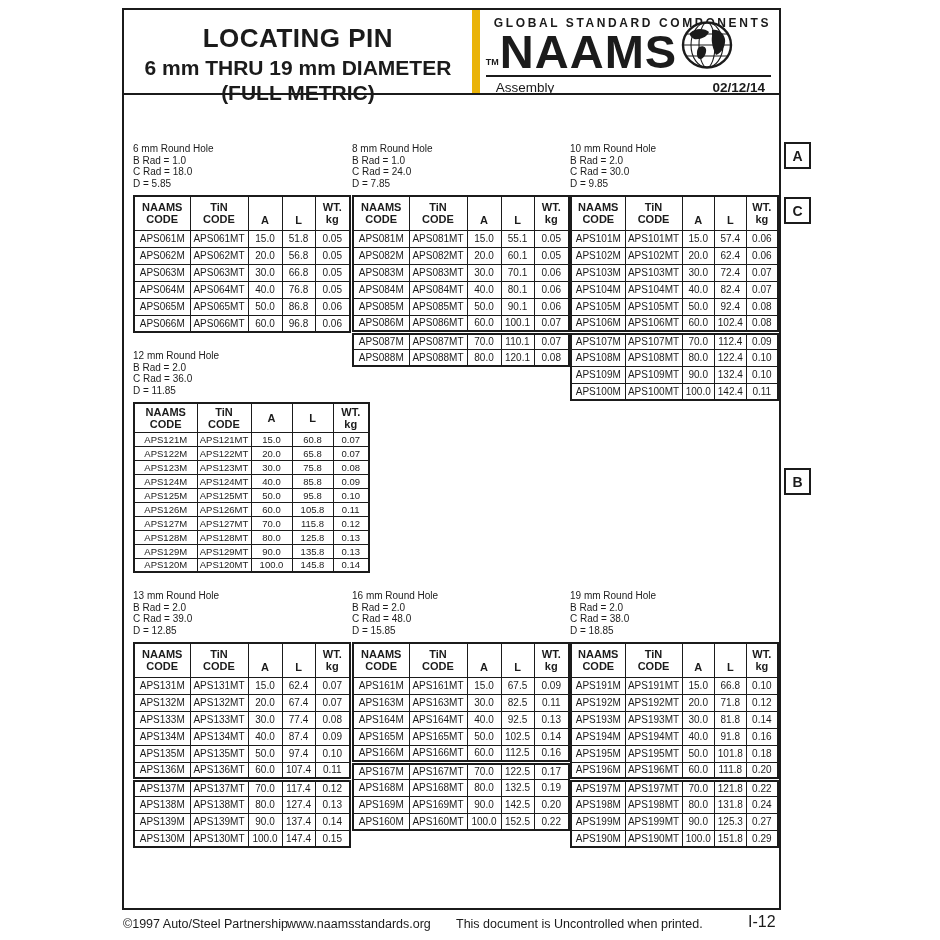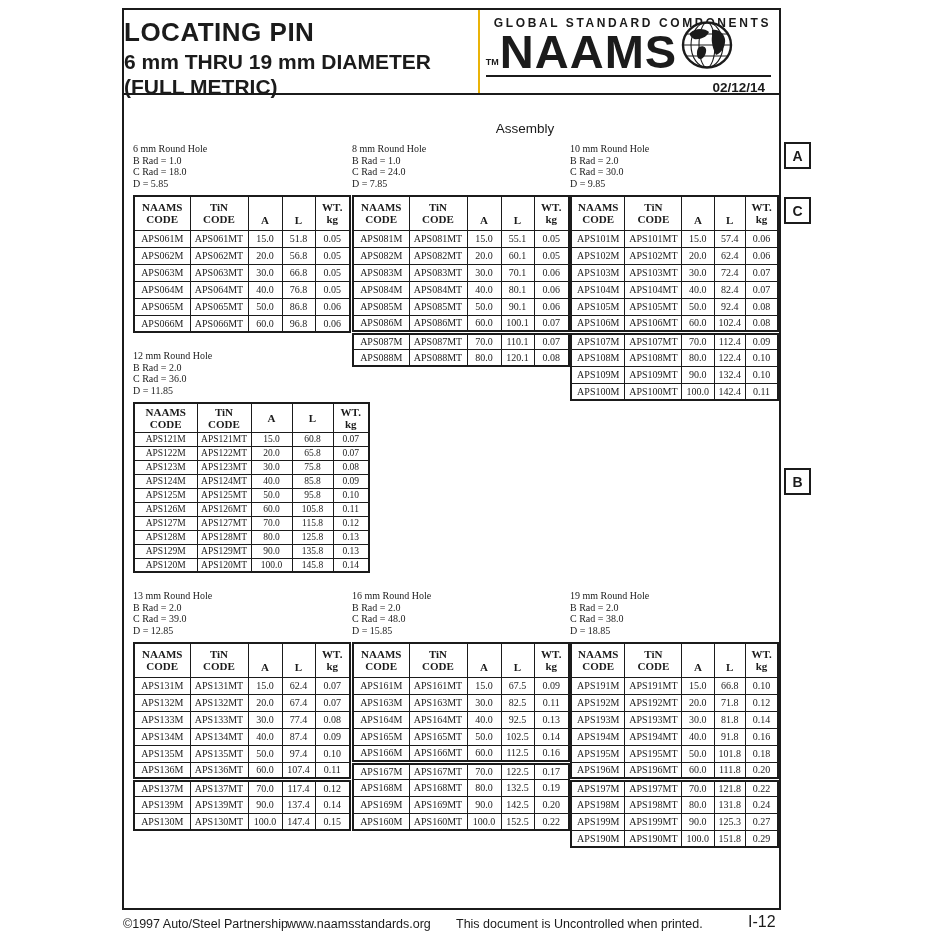--- a/index.html
+++ b/index.html
@@ -9,37 +9,37 @@
     font-family:"Liberation Sans", sans-serif; color:#1b1b1b; overflow:hidden;
   }
   
   #frame {
     position:absolute; left:122px; top:8px; width:659px; height:902px;
     border:2px solid #1b1b1b; background:#fff;
   }
   
   #hdr { display:flex; height:85px; border-bottom:2px solid #1b1b1b; }
   #hdr-title {
-    width:359px; border-right:2px solid #eab308; padding-top:7px;
+    width:359px; border-right:8px solid #eab308; text-align:center; padding-top:13px;
   }
   .tl1 { font-size:26px; font-weight:bold; letter-spacing:.5px; }
   .tl2 { font-size:21px; font-weight:bold; margin-top:2px; }
   .tl3 { font-size:21px; font-weight:bold; margin-top:1px; }
   #hdr-logo { flex:1; position:relative; padding:3px 8px 0 6px; }
   .brand-top { font-size:12px; font-weight:bold; letter-spacing:2.6px; margin:3px 0 0 8px; white-space:nowrap; }
   .brand-row { display:flex; align-items:flex-end; margin-top:-4px; height:48px; }
   .brand-tm { font-size:9px; font-weight:bold; margin:0 1px 7px 0; }
   .brand-name { font-size:47px; font-weight:bold; letter-spacing:1px; line-height:44px; }
   .brand-globe { margin:0 0 1px 4px; }
   .brand-rule { border-top:2px solid #1b1b1b; margin-top:1px; }
   .brand-sub { display:flex; justify-content:space-between; padding:3px 6px 0 10px; }
-  .brand-cat { font-size:13.5px;margin-top:41px; }
+  .brand-cat { font-size:13.5px; }
   .brand-date { font-size:13.5px;font-weight:bold; }
   
-  .group { position:absolute;font-family:Liberation Serif, serif; }
+  .group { position:absolute; }
   .info { font-size:10px; line-height:11.5px; margin-bottom:6px; }
   table.t { border-collapse:collapse; border:2px solid #1b1b1b; background:#fff; }
   .t th, .t td { border:1.5px solid #1b1b1b; text-align:center; vertical-align:middle; }
   .t th { font-size:11px; font-weight:bold; height:34px; line-height:12px; }
   .t td { font-size:10px; height:17px; padding:0 1px; }
   .t th.low { vertical-align:bottom; padding-bottom:4px; }
   .c1 { width:56px; } .c2 { width:58px; } .c3 { width:34px; } .c4 { width:33px; } .c5 { width:35px; }
   .wide .c1 { width:63px; } .wide .c2 { width:54px; } .wide .c3 { width:41px; }
   .wide .c4 { width:41px; } .wide .c5 { width:36px; }
   .wide th { height:29px; }
@@ -567,20 +567,27 @@
           </tr>
 
           <tr class="seg">
             <td>APS137M</td>
             <td>APS137MT</td>
             <td>70.0</td>
             <td>117.4</td>
             <td>0.12</td>
           </tr>
 
+          <tr>
+            <td>APS138M</td>
+            <td>APS138MT</td>
+            <td>80.0</td>
+            <td>127.4</td>
+            <td>0.13</td>
+          </tr>
 
           <tr>
             <td>APS139M</td>
             <td>APS139MT</td>
             <td>90.0</td>
             <td>137.4</td>
             <td>0.14</td>
           </tr>
 
           <tr>

